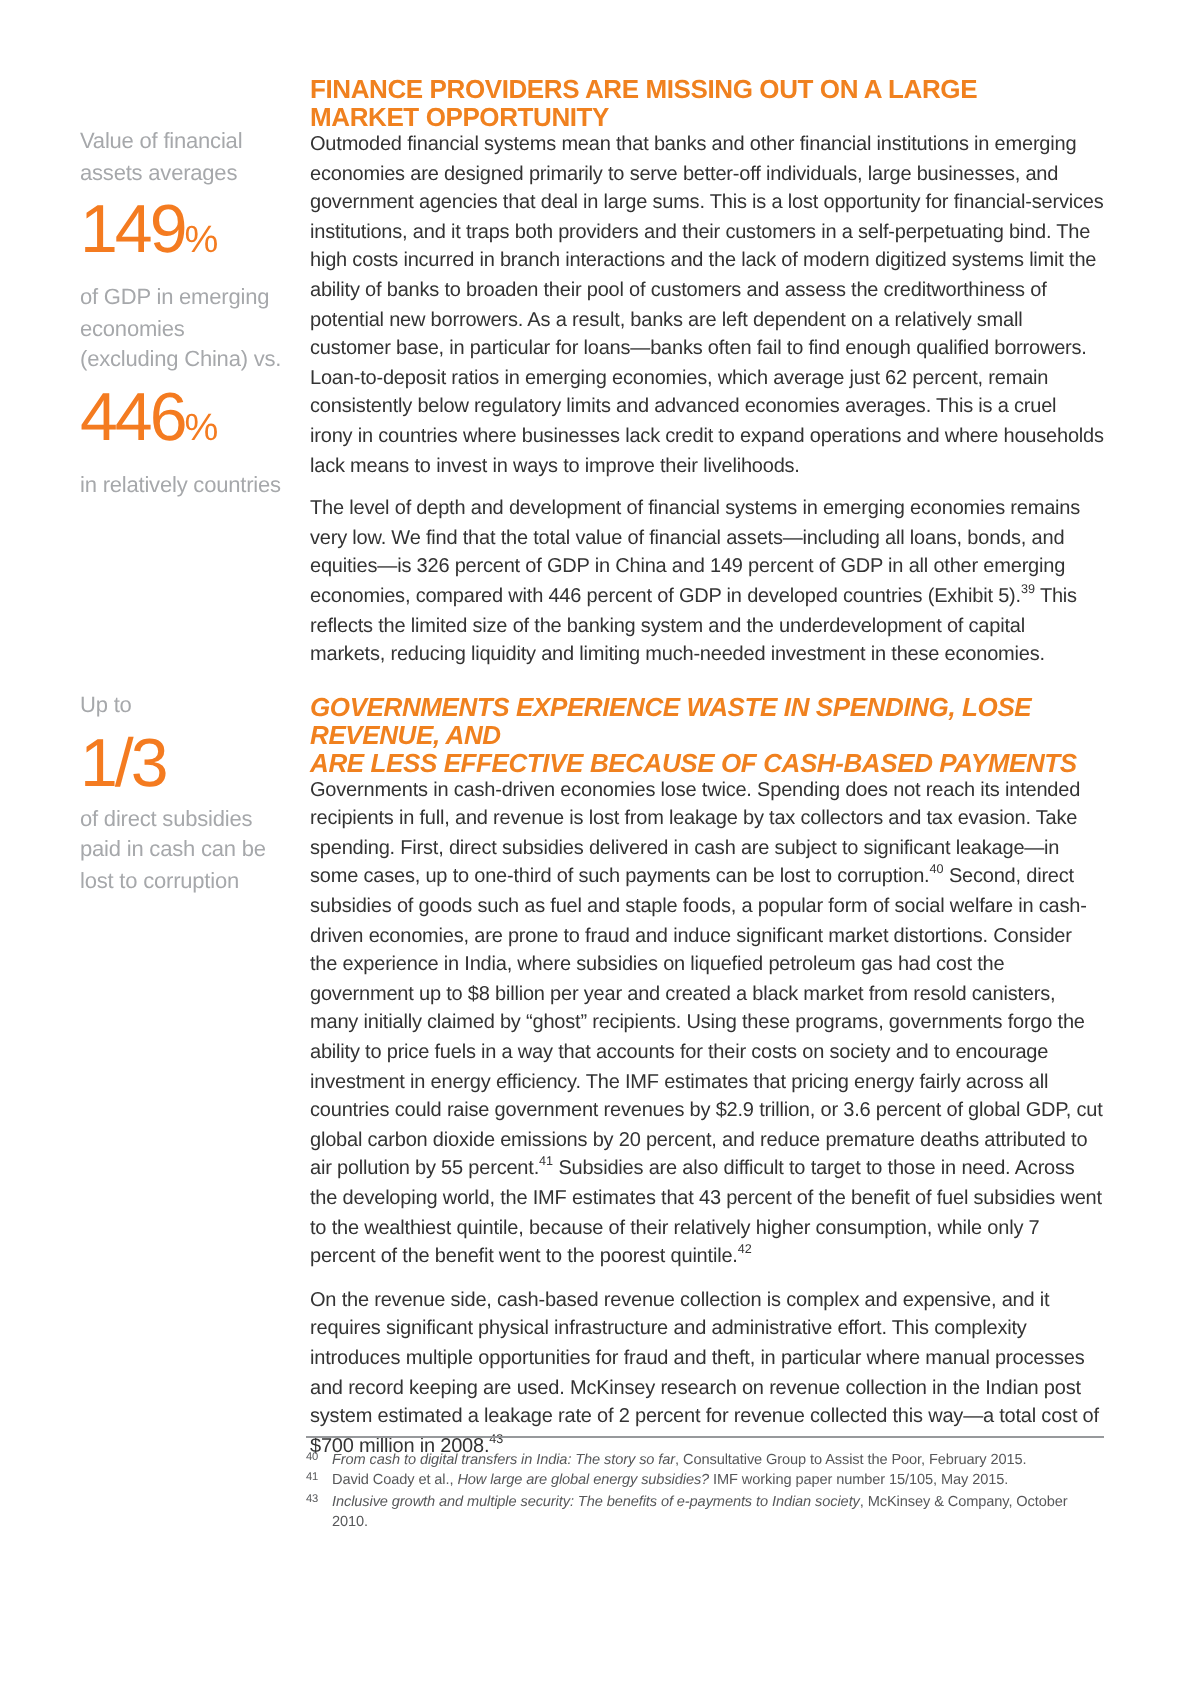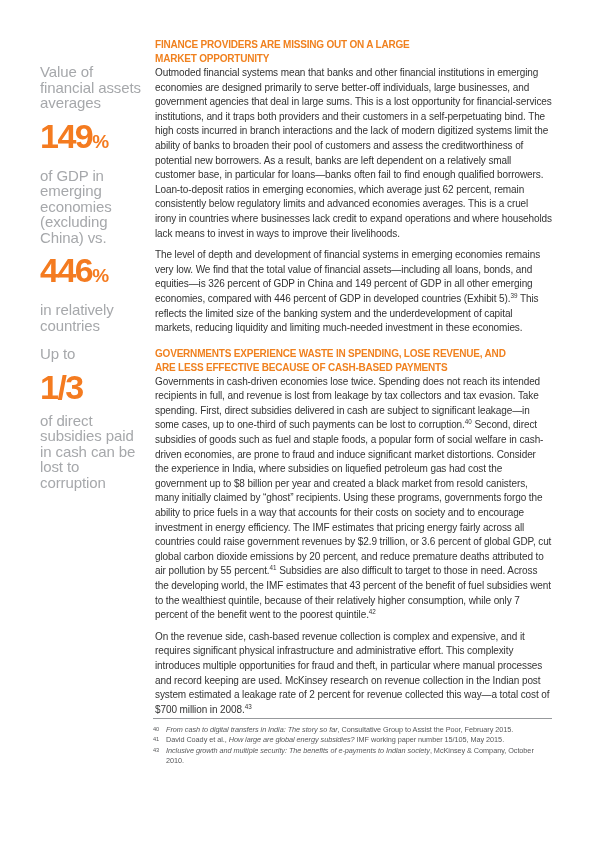--- a/index.html
+++ b/index.html
@@ -3,28 +3,28 @@
 <meta charset="utf-8">
 <style>
   html,body{margin:0;padding:0;background:#ffffff;}
   body{width:600px;height:848px;font-family:"Liberation Sans",sans-serif;-webkit-font-smoothing:antialiased;}
   .page{position:relative;width:600px;height:848px;background:#ffffff;overflow:hidden;}
 
   
   .sidebar-stat{position:absolute;left:40px;width:102px;}
   .stat-1{top:64px;}
   .stat-2{top:346px;}
-  .stat-label{font-size:15px;line-height:15.5px;color:#a6a8ab;margin:0;letter-spacing:-0.1px;}
-  .stat-big{font-size:34px;font-weight:bold;color:#f47b20;line-height:46px;letter-spacing:-1.5px;margin:2px 0 3px 0;}
+  .stat-label{font-size:11px;line-height:15.5px;color:#a6a8ab;margin:0;letter-spacing:-0.1px;}
+  .stat-big{font-size:34px;font-weight:normal;color:#f47b20;line-height:36px;letter-spacing:-1.5px;margin:2px 0 3px 0;}
   .stat-big .pct{font-size:19px;letter-spacing:-0.5px;}
 
   
   .content{position:absolute;left:155px;top:38px;width:397px;}
-  .heading{font-size:10px;font-weight:bold;color:#f0811f;line-height:14px;margin:0;letter-spacing:-0.2px;white-space:pre-line;}
-  .heading.second{margin-top:11px;}
+  .heading{font-size:13px;font-weight:bold;color:#f0811f;line-height:14px;margin:0;letter-spacing:-0.2px;white-space:pre-line;}
+  .heading.second{margin-top:11px;font-style:italic;}
   p.body{font-size:10px;line-height:14.6px;color:#333333;margin:0 0 7px 0;letter-spacing:-0.1px;}
   p.body sup{font-size:6.3px;line-height:0;vertical-align:super;letter-spacing:0;}
 
   
   .footnotes{position:absolute;left:153px;top:718px;width:399px;}
   .fn-rule{border:none;border-top:1px solid #97999c;margin:0 0 6px 0;}
   .footnote{display:flex;font-size:7.3px;line-height:10.4px;color:#57585a;letter-spacing:-0.05px;}
   .fn-marker{flex:none;width:13px;font-size:5.6px;position:relative;top:-1px;}
   .fn-text{flex:1;}
   .fn-text em{font-style:italic;}

